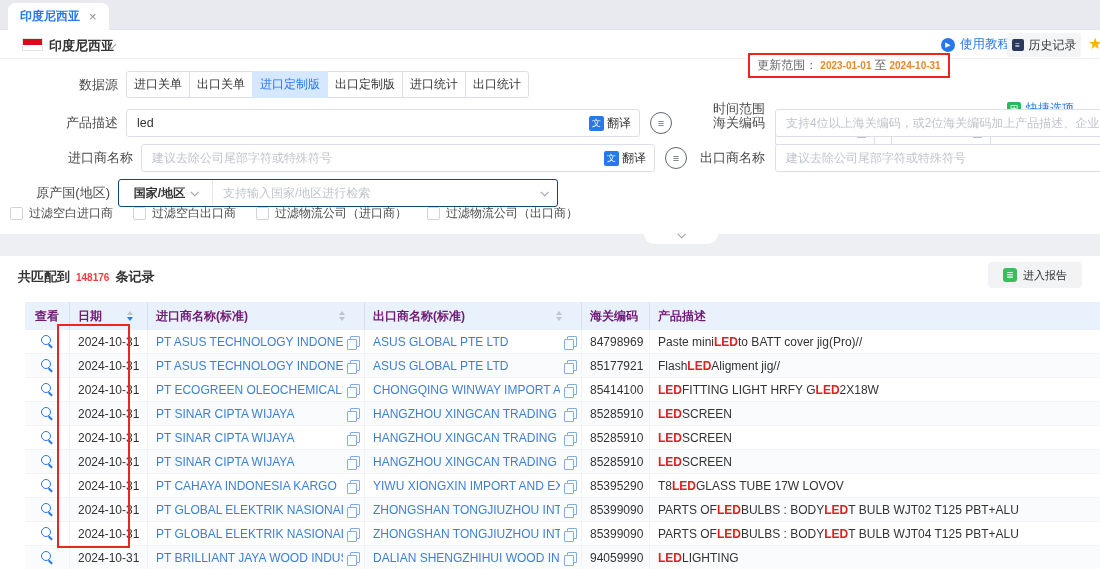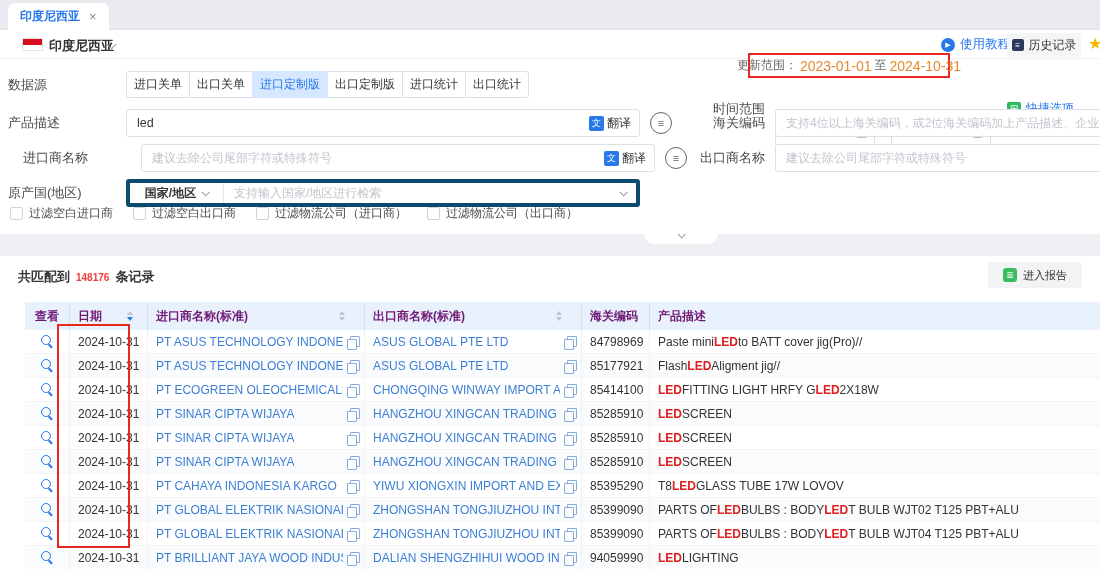--- a/index.html
+++ b/index.html
@@ -23,27 +23,27 @@
   .tutorial-icon { width:14px; height:14px; border-radius:50%; background:#2878ec; color:#fff; font-size:7px; display:flex; align-items:center; justify-content:center; }
   .tutorial-label { font-size:12.5px; color:#2878ec; }
   .history-btn { position:absolute; left:1007px; top:3px; width:74px; height:24px; background:#f4f5f7; border-radius:3px; display:flex; align-items:center; justify-content:center; gap:5px; }
   .history-icon { width:12px; height:12px; border-radius:2px; background:#2b3a5c; color:#fff; font-size:8px; display:flex; align-items:center; justify-content:center; }
   .history-label { font-size:12px; color:#333; }
   .fav-star { position:absolute; left:1088px; top:4px; font-size:16px; color:#f7b500; }
 
   
   .update-box { position:absolute; left:748px; top:53px; width:202px; height:25px; border:2px solid #e8281e; display:flex; align-items:center; justify-content:center; gap:3px; background:#fff; z-index:6; white-space:nowrap; }
   .update-label { font-size:12px; color:#666; }
-  .update-date { font-size:14px; font-weight:400; color:#e6882e; }
+  .update-date { font-size:10px; font-weight:700; color:#e6882e; }
   .update-mid { font-size:12px; color:#666; }
 
   
   .form-panel { position:absolute; left:0; top:59px; width:1100px; height:175px; background:#fff; }
   .frow { position:absolute; display:flex; align-items:center; }
-  .flabel { width:110px; text-align:left; font-size:13px; color:#4a4a4a; margin-right:8px; flex:none; }
+  .flabel { width:110px; text-align:right; font-size:13px; color:#4a4a4a; margin-right:8px; flex:none; }
   .flabel-r { width:75px; text-align:right; font-size:13px; color:#4a4a4a; margin-right:10px; flex:none; }
 
   .segs { display:flex; }
   .seg-btn { height:27px; padding:0 7px; border:1px solid #dcdfe6; background:#fff; font-size:12px; color:#333; margin-left:-1px; cursor:pointer; font-family:inherit; }
   .seg-btn:first-child { border-radius:3px 0 0 3px; margin-left:0; }
   .seg-btn:last-child { border-radius:0 3px 3px 0; }
   .seg-btn.active { background:#d6e8ff; border-color:#d6e8ff; color:#2878ec; position:relative; z-index:1; }
 
   .date-input { width:100px; height:27px; border:1px solid #dcdfe6; border-radius:3px; background:#fff; display:flex; align-items:center; padding:0 7px; gap:4px;margin-top:48px; }
   .date-val { font-size:12px; color:#333; flex:1; }
@@ -56,21 +56,21 @@
   .tinput { width:514px; height:28px; border:1px solid #dcdfe6; border-radius:3px; background:#fff; display:flex; align-items:center; padding:0 8px 0 10px; }
   .tinput .val { font-size:12.5px; color:#333; flex:1; white-space:nowrap; overflow:hidden; }
   .tinput .ph { font-size:12px; color:#c0c4cc; flex:1; white-space:nowrap; overflow:hidden; }
   .translate { display:flex; align-items:center; gap:3px; flex:none; cursor:pointer; }
   .trans-icon { width:15px; height:15px; border-radius:2px; background:#2878ec; color:#fff; font-size:9px; display:flex; align-items:center; justify-content:center; }
   .trans-label { font-size:12px; color:#333; }
   .circle-btn { width:22px; height:22px; border:1.5px solid #5f6670; border-radius:50%; margin-left:10px; display:flex; align-items:center; justify-content:center; font-size:11px; color:#5f6670; flex:none; cursor:pointer; }
   .rinput { width:420px; height:28px; border:1px solid #dcdfe6; border-radius:3px; background:#fff; display:flex; align-items:center; padding:0 10px; }
   .rinput .ph { font-size:12px; color:#c0c4cc; white-space:nowrap; overflow:hidden; }
 
-  .origin { width:514px; height:28px; border:4px solid #0c4a6e; border-radius:3px; background:#fff; display:flex; align-items:center; }
+  .origin { width:440px; height:28px; border:1px solid #0c4a6e; border-radius:3px; background:#fff; display:flex; align-items:center; }
   .origin-select { width:94px; height:100%; border-right:1px solid #e4e7ed; display:flex; align-items:center; justify-content:center; gap:6px; cursor:pointer; }
   .origin-select-val { font-size:12px; font-weight:600; color:#333; }
   .chev-sm { width:6px; height:6px; border-right:1.4px solid #9aa0a8; border-bottom:1.4px solid #9aa0a8; transform:rotate(45deg) translateY(-1px); }
   .origin .ph { font-size:12px; color:#c0c4cc; flex:1; padding-left:10px; }
   .origin-chev { margin-right:10px; }
 
   .filters { position:absolute; left:10px; top:146px; display:flex; gap:20px; align-items:center; }
   .filter-item { display:flex; align-items:center; gap:6px; }
   .cb { width:13px; height:13px; border:1px solid #cfd3da; border-radius:2px; background:#fff; flex:none; cursor:pointer; }
   .cb-label { font-size:12px; color:#4a4a4a; white-space:nowrap; }
@@ -217,21 +217,21 @@
       <span class="circle-btn">≡</span>
     </div>
 
     <div class="frow" style="left:690px; top:85px;">
       <span class="flabel-r">出口商名称</span>
       <span class="rinput">
         <span class="ph">建议去除公司尾部字符或特殊符号</span>
       </span>
     </div>
 
-    <div class="frow" style="left:8px; top:120px;">
+    <div class="frow" style="left:0; top:120px;">
       <span class="flabel">原产国(地区)</span>
       <span class="origin">
         <span class="origin-select">
           <span class="origin-select-val">国家/地区</span>
           <span class="chev-sm"></span>
         </span>
         <span class="ph">支持输入国家/地区进行检索</span>
         <span class="chev-sm origin-chev"></span>
       </span>
     </div>

